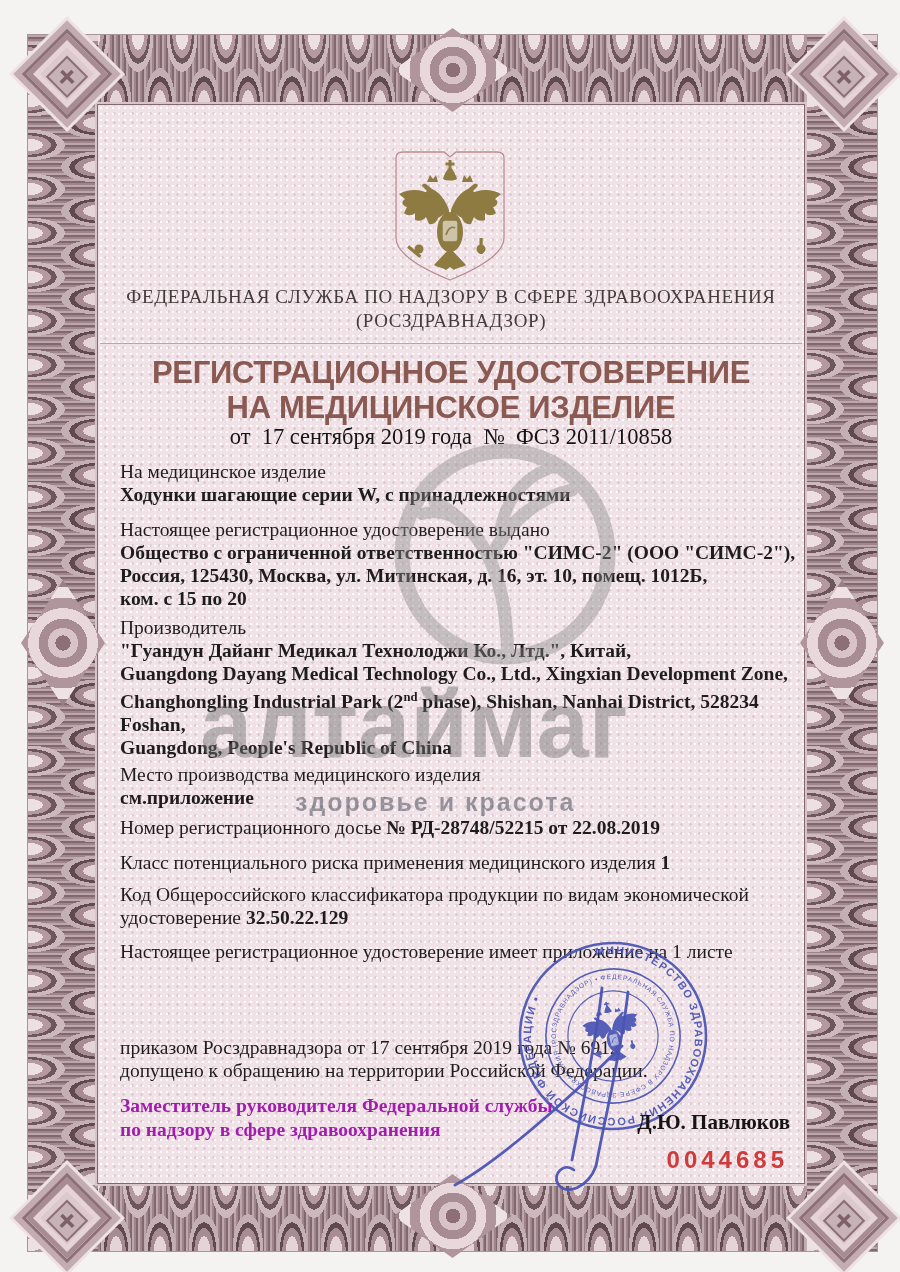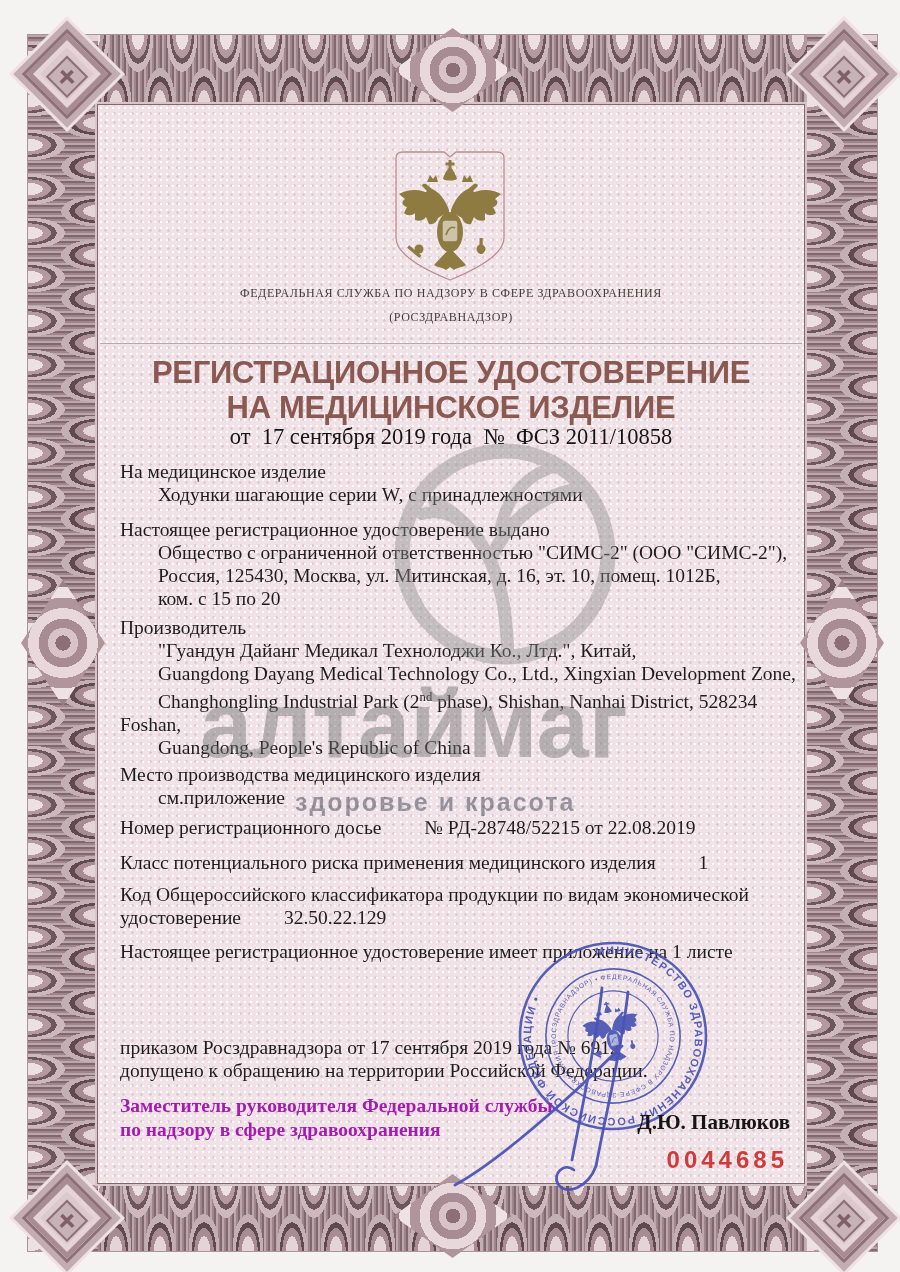--- a/index.html
+++ b/index.html
@@ -58,28 +58,28 @@
   .inner{position:absolute;left:97px;top:104px;width:706px;height:1078px;
     background-color:#f0e2e6;
     background-image:
       radial-gradient(circle, rgba(255,255,255,.85) 0 1px, rgba(0,0,0,0) 1.6px),
       radial-gradient(circle, rgba(203,176,184,.5) 0 1px, rgba(0,0,0,0) 1.6px);
     background-size:6px 6px,9px 9px;background-position:0 0,3px 4px;
     border:1.5px solid #84666d;outline:2px solid #d8c5c9;}
   
   .abs{position:absolute;}
   .centered{left:98px;width:706px;text-align:center;}
-  .agency{font-size:12px;letter-spacing:.6px;color:#443b3d;z-index:4;}
+  .agency{font-size:19px;letter-spacing:.6px;color:#443b3d;z-index:4;}
   .sep{left:100px;width:702px;top:343px;border-top:1.5px solid #b6a8ac;z-index:4;}
   .title{font-family:"Liberation Sans", sans-serif;font-weight:bold;font-size:31px;
     color:#8a5a52;letter-spacing:-.3px;z-index:4;}
   .issue{font-weight:normal;font-size:22.5px;color:#171415;white-space:pre;z-index:4;}
   .bt{left:120px;top:460px;width:676px;font-size:19.5px;line-height:23px;color:#1f1c1d;z-index:4;}
   .bt p{margin:0 0 12px 0;}
-  .bt b{font-weight:normal;margin-left:38px;}
+  .bt b{font-weight:bold;}
   .bt .tight{margin-top:-6px;} .bt .tight2{margin-top:-8px;}
   .bt .g7{margin-top:-5px;} .bt .g17{margin-top:5px;} .bt .g9{margin-top:-3px;} .bt .g11{margin-top:-1px;}
   sup{font-size:.65em;}
   .order-block{left:120px;top:1036px;width:560px;font-size:19.5px;line-height:23px;color:#1f1c1d;z-index:4;}
   .signer-block{left:120px;top:1094px;width:480px;font-size:19.5px;line-height:24px;font-weight:bold;color:#a21caf;z-index:6;}
   .signer-name{top:1110px;right:110px;font-size:21px;font-weight:bold;color:#171415;z-index:6;}
   .serial{top:1146px;right:112px;font-family:Liberation Sans, sans-serif;font-weight:bold;
     font-size:24px;letter-spacing:4px;color:#cf3a3b;z-index:7;}
   
   .wm-logo{left:380px;top:432px;z-index:5;opacity:.42;}

